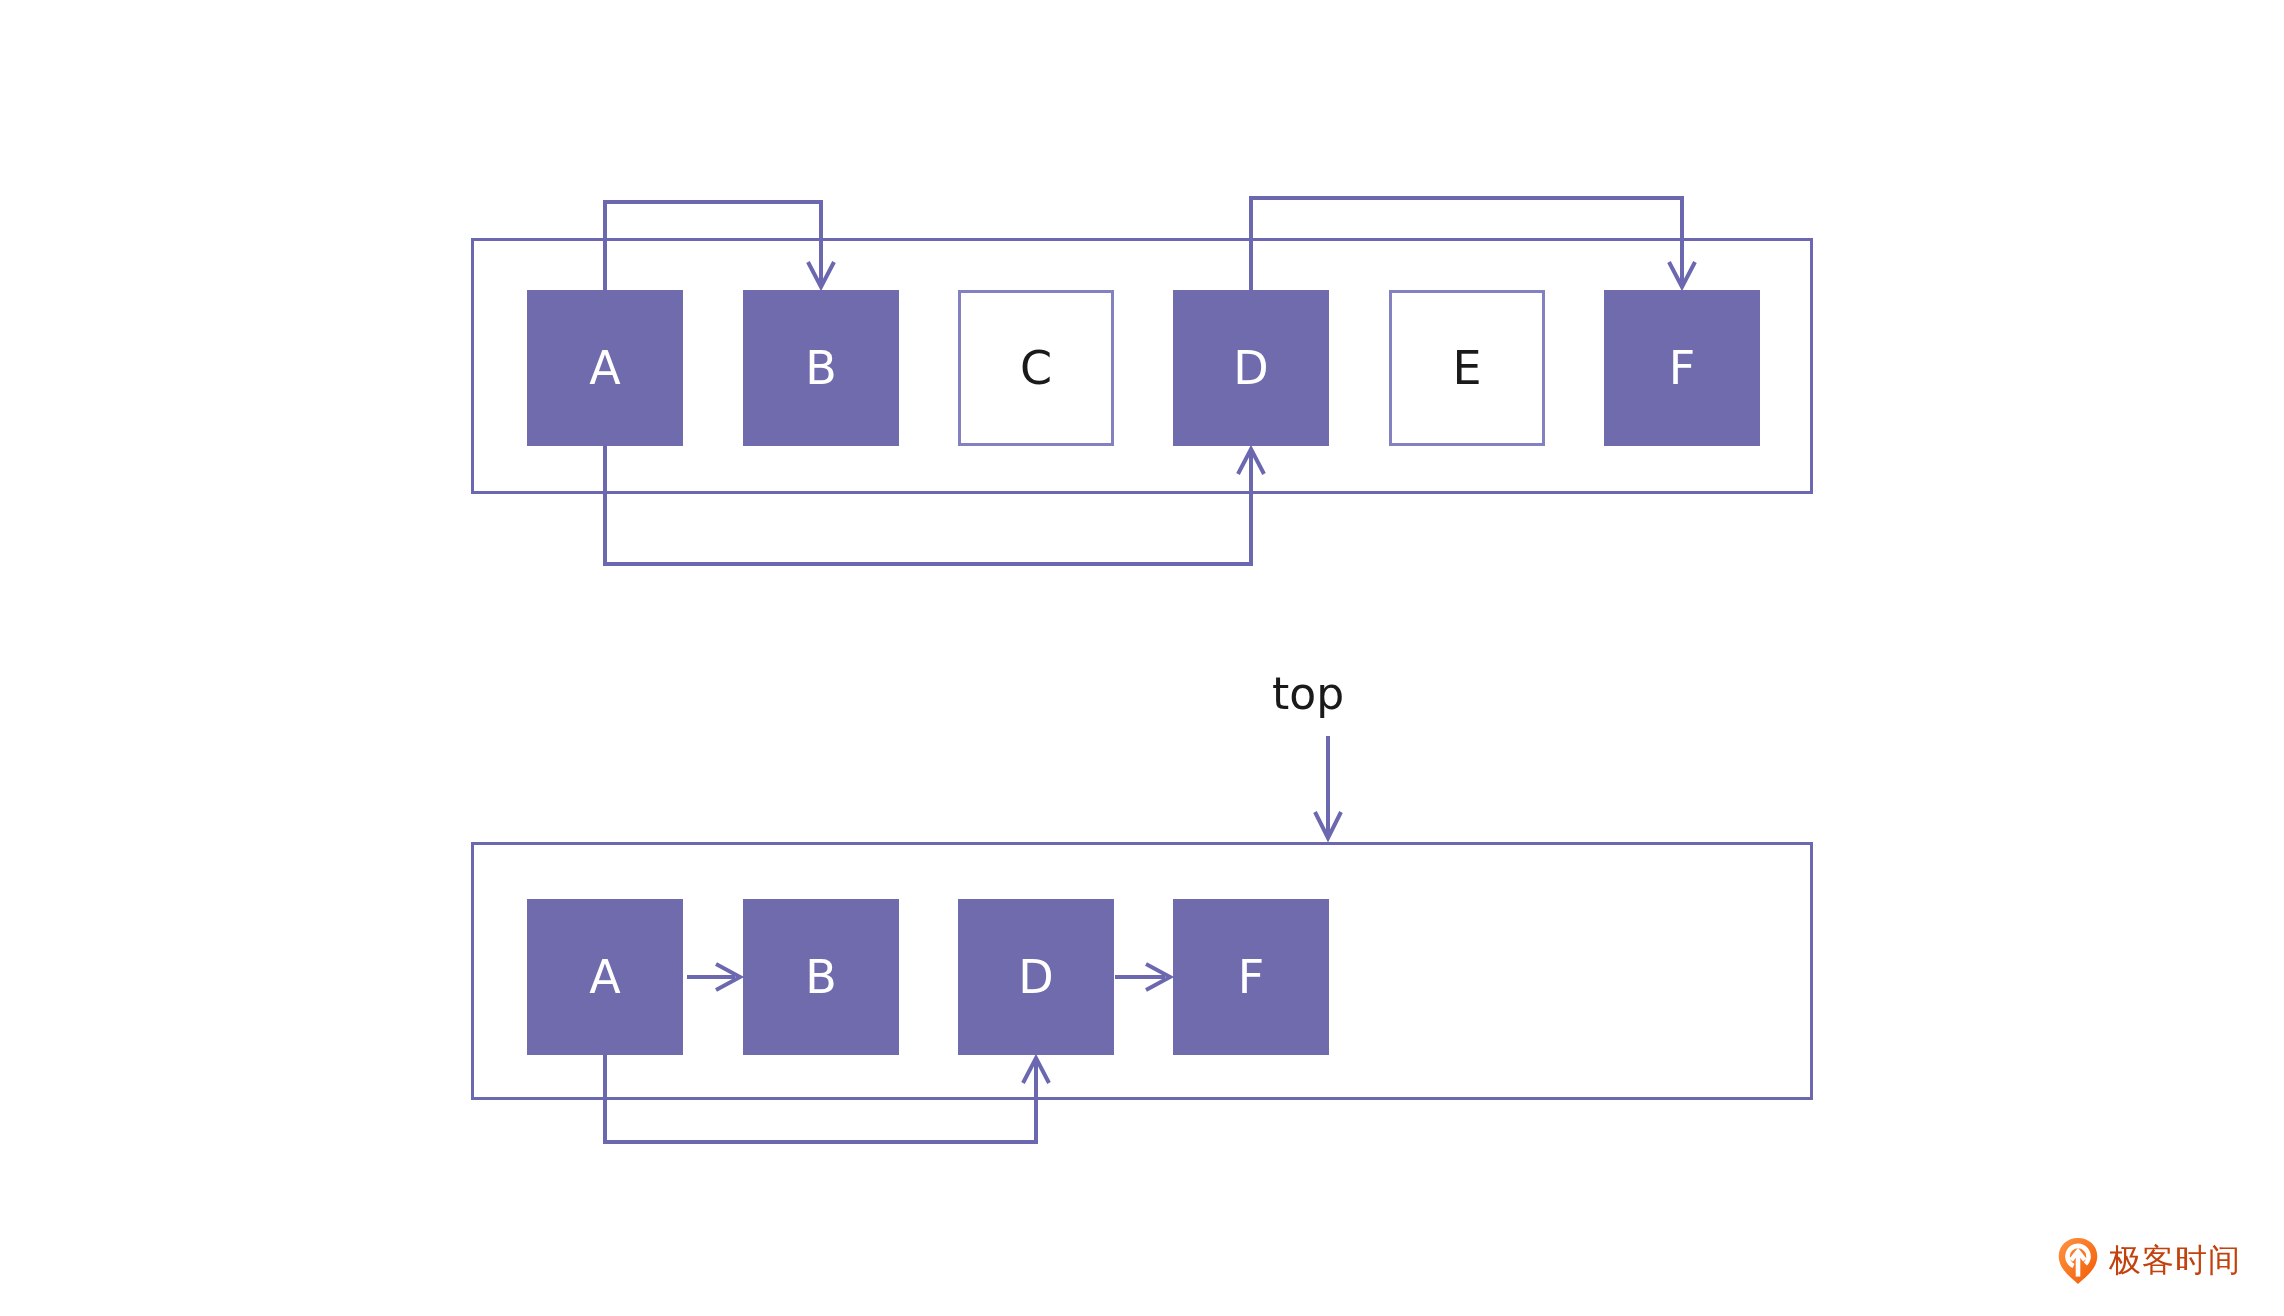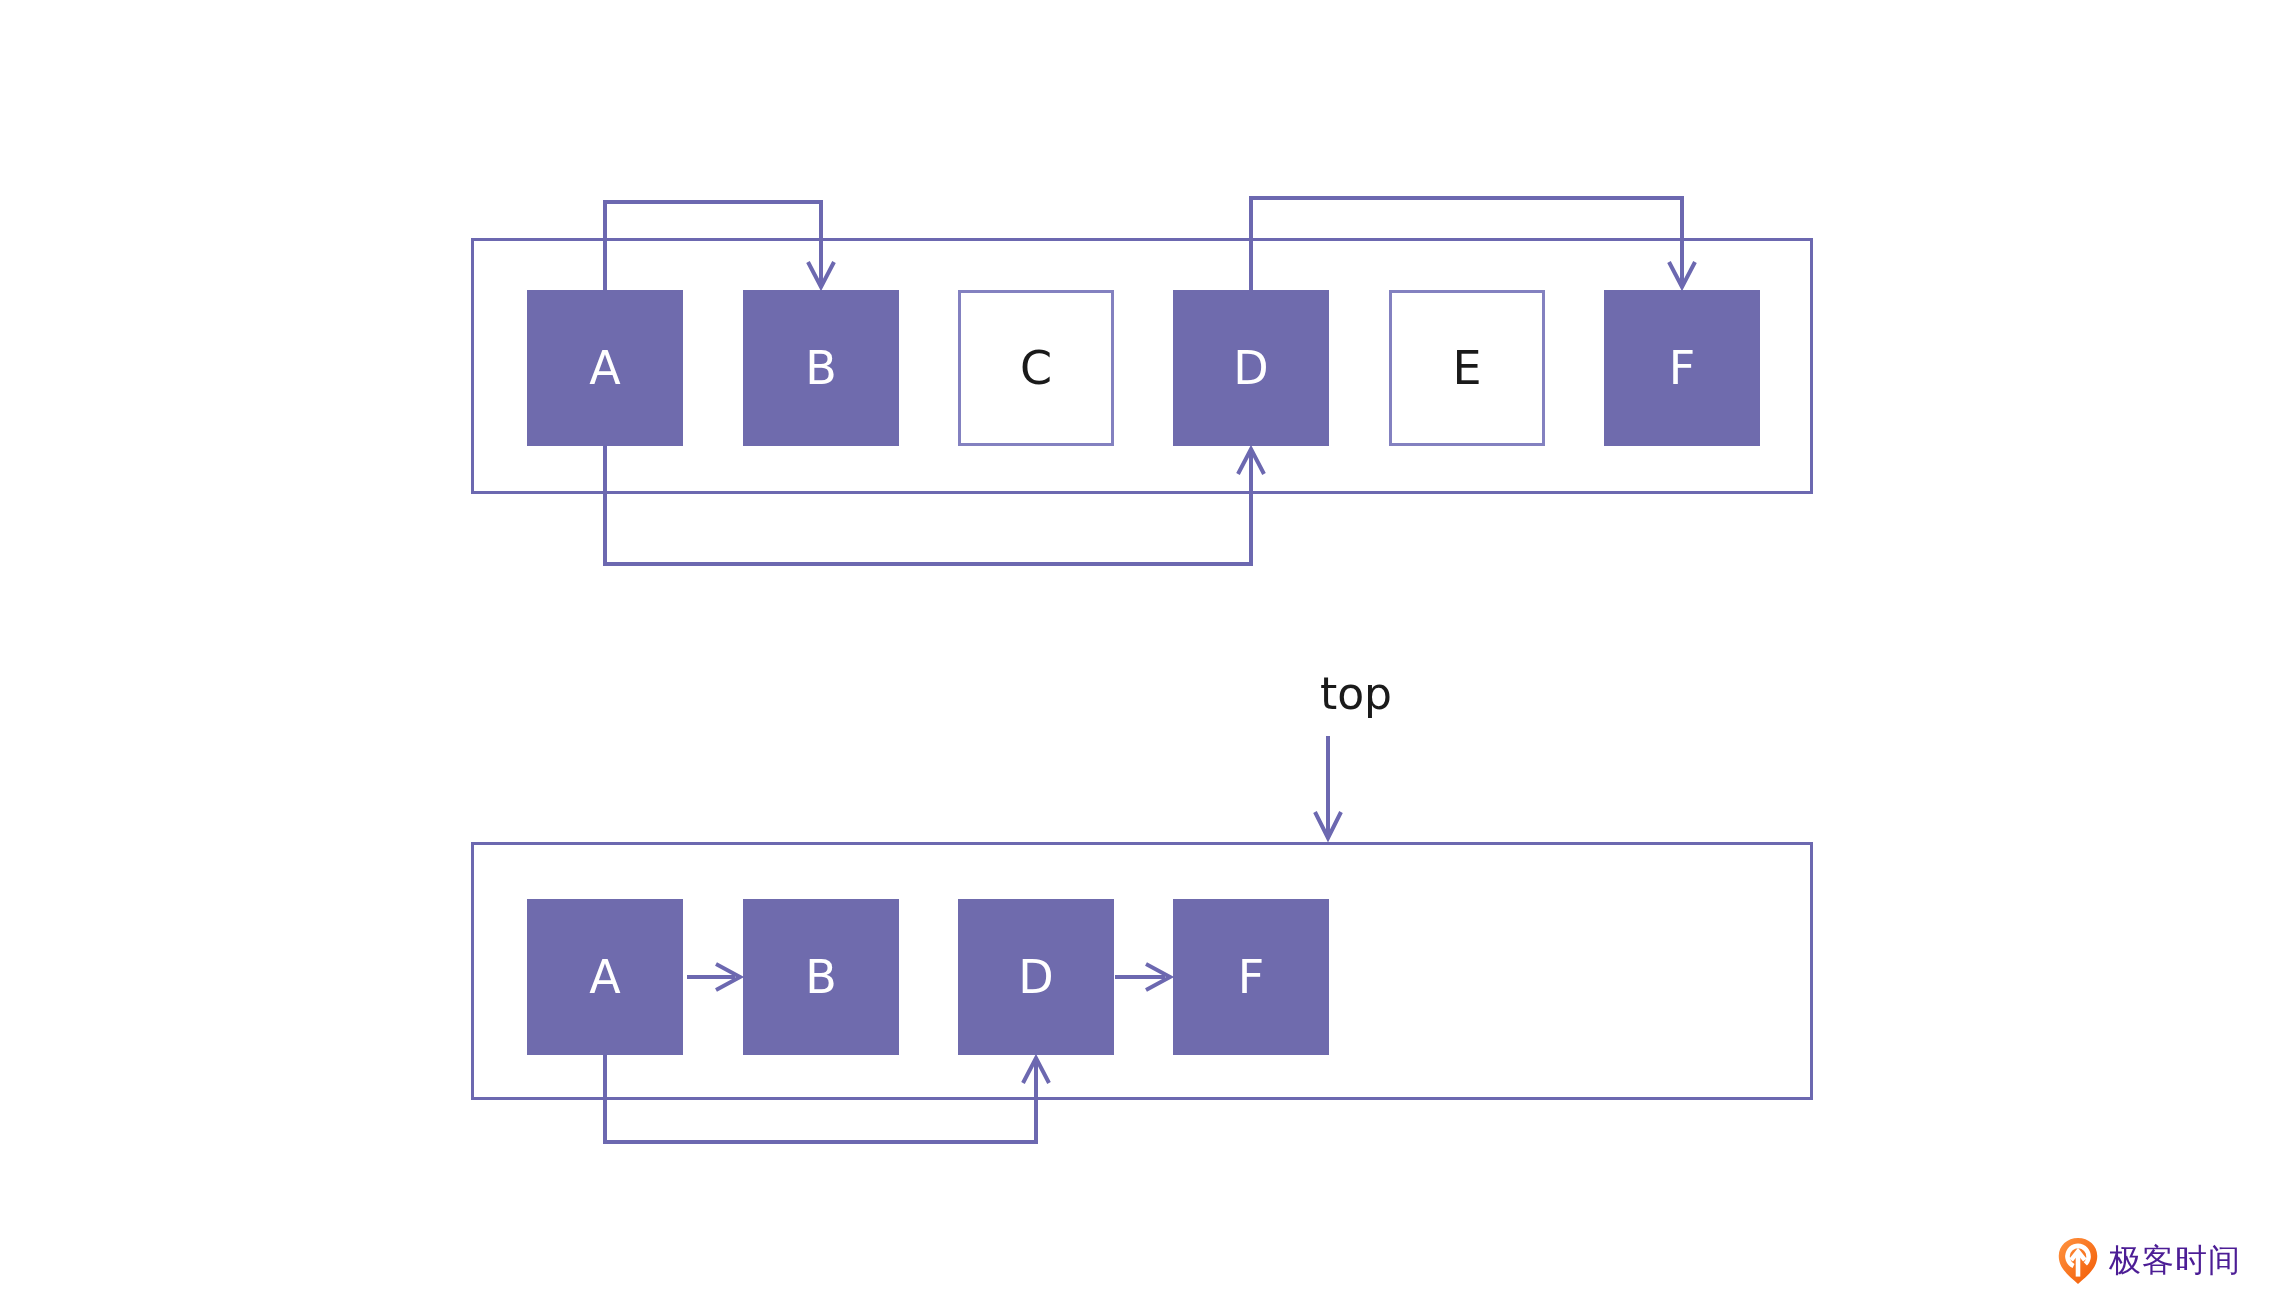--- a/index.html
+++ b/index.html
@@ -28,28 +28,28 @@
   .cell.filled{background:var(--fill);color:#ffffff;}
   .cell.outline{background:#ffffff;border:3px solid var(--outline-border);color:var(--ink);}
   
   .row-before{top:290px;}
   
   .row-after{top:899px;}
   .arrows{position:absolute;inset:0;width:2284px;height:1316px;pointer-events:none;}
   .arrows path{stroke:var(--line);stroke-width:4;fill:none;}
   .pointer-label{
     position:absolute;left:1272px;top:668px;width:120px;
-    text-align:right;font-size:44px;color:var(--ink);
+    text-align:left;font-size:44px;color:var(--ink);
   }
   .logo{
     position:absolute;left:2056px;top:1236px;height:50px;
     display:flex;align-items:center;gap:9px;
   }
   .logo-text{
-    font-size:32px;color:#4c1d95;letter-spacing:1px;
+    font-size:32px;color:#c2410c;letter-spacing:1px;
     font-family:"DejaVu Sans","Liberation Sans",sans-serif;
   }
 </style>
 </head>
 <body>
 
 <div class="canvas">
 
   <div id="before-container" class="container-rect"></div>
 

